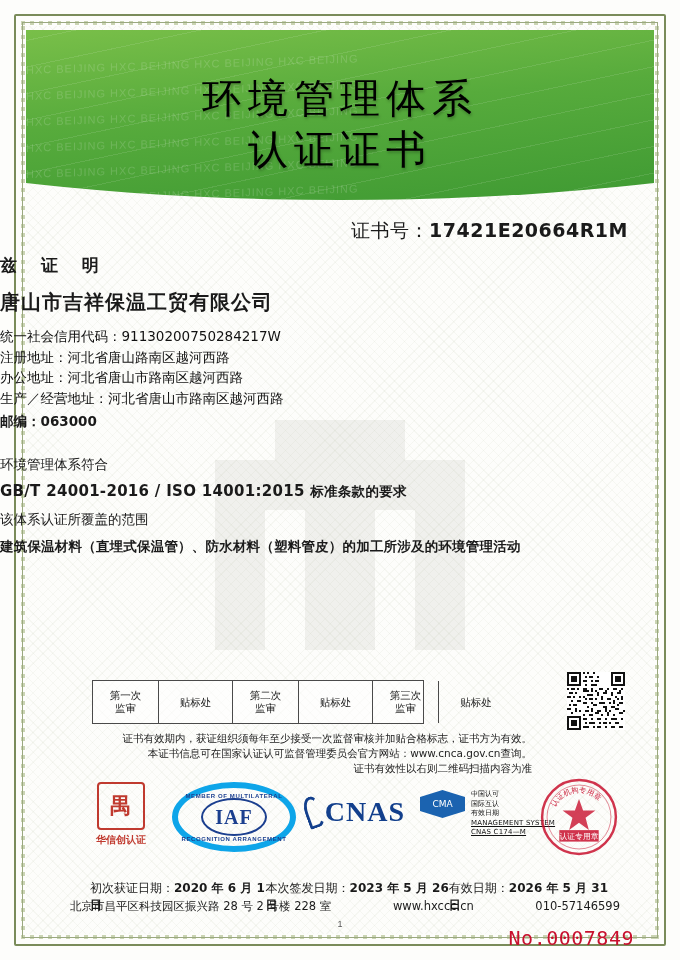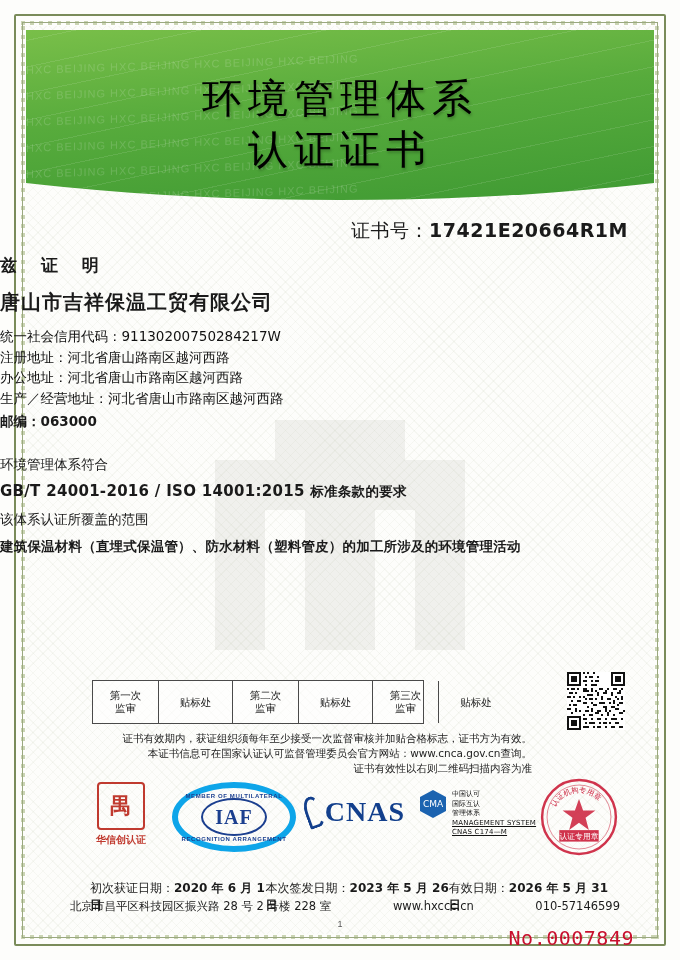--- a/index.html
+++ b/index.html
@@ -325,21 +325,21 @@
   }
 
   .cma-logo { left: 340px; width: 140px; }
   .cma-mark {
     display: flex;
     align-items: flex-start;
     gap: 6px;
     margin-top: 8px;
   }
   .cma-badge {
-    width: 26px; height: 28px;
+    width: 45px; height: 28px;
     background: #1b63b0;
     clip-path: polygon(50% 0, 100% 25%, 100% 75%, 50% 100%, 0 75%, 0 25%);
     color: #fff;
     font-size: 9px;
     display: flex; align-items: center; justify-content: center;
     font-family: "DejaVu Sans", sans-serif;
   }
   .cma-lines { font-size: 7px; line-height: 9.5px; color: #111; font-family: "DejaVu Sans", sans-serif; }
   .cma-lines .en { letter-spacing: .2px; text-decoration: underline; }
 
@@ -605,21 +605,21 @@
         <span>CNAS</span>
       </div>
     </div>
 
     <div class="logo cma-logo">
       <div class="cma-mark">
         <div class="cma-badge">CMA</div>
         <div class="cma-lines">
           <div>中国认可</div>
           <div>国际互认</div>
-          <div>管理体系</div>
+          <div>有效日期</div>
           <div class="en">MANAGEMENT SYSTEM</div>
           <div class="en">CNAS C174—M</div>
         </div>
       </div>
     </div>
 
     <svg class="stamp" viewBox="0 0 100 100">
       <circle cx="50" cy="50" r="45" fill="none" stroke="#c8102e" stroke-width="3" opacity=".85"></circle>
       <circle cx="50" cy="50" r="39" fill="none" stroke="#c8102e" stroke-width="1" opacity=".6"></circle>
       <path d="M50 28 L55 42 L70 42 L58 51 L62 66 L50 57 L38 66 L42 51 L30 42 L45 42 Z" fill="#c8102e" opacity=".8"></path>

